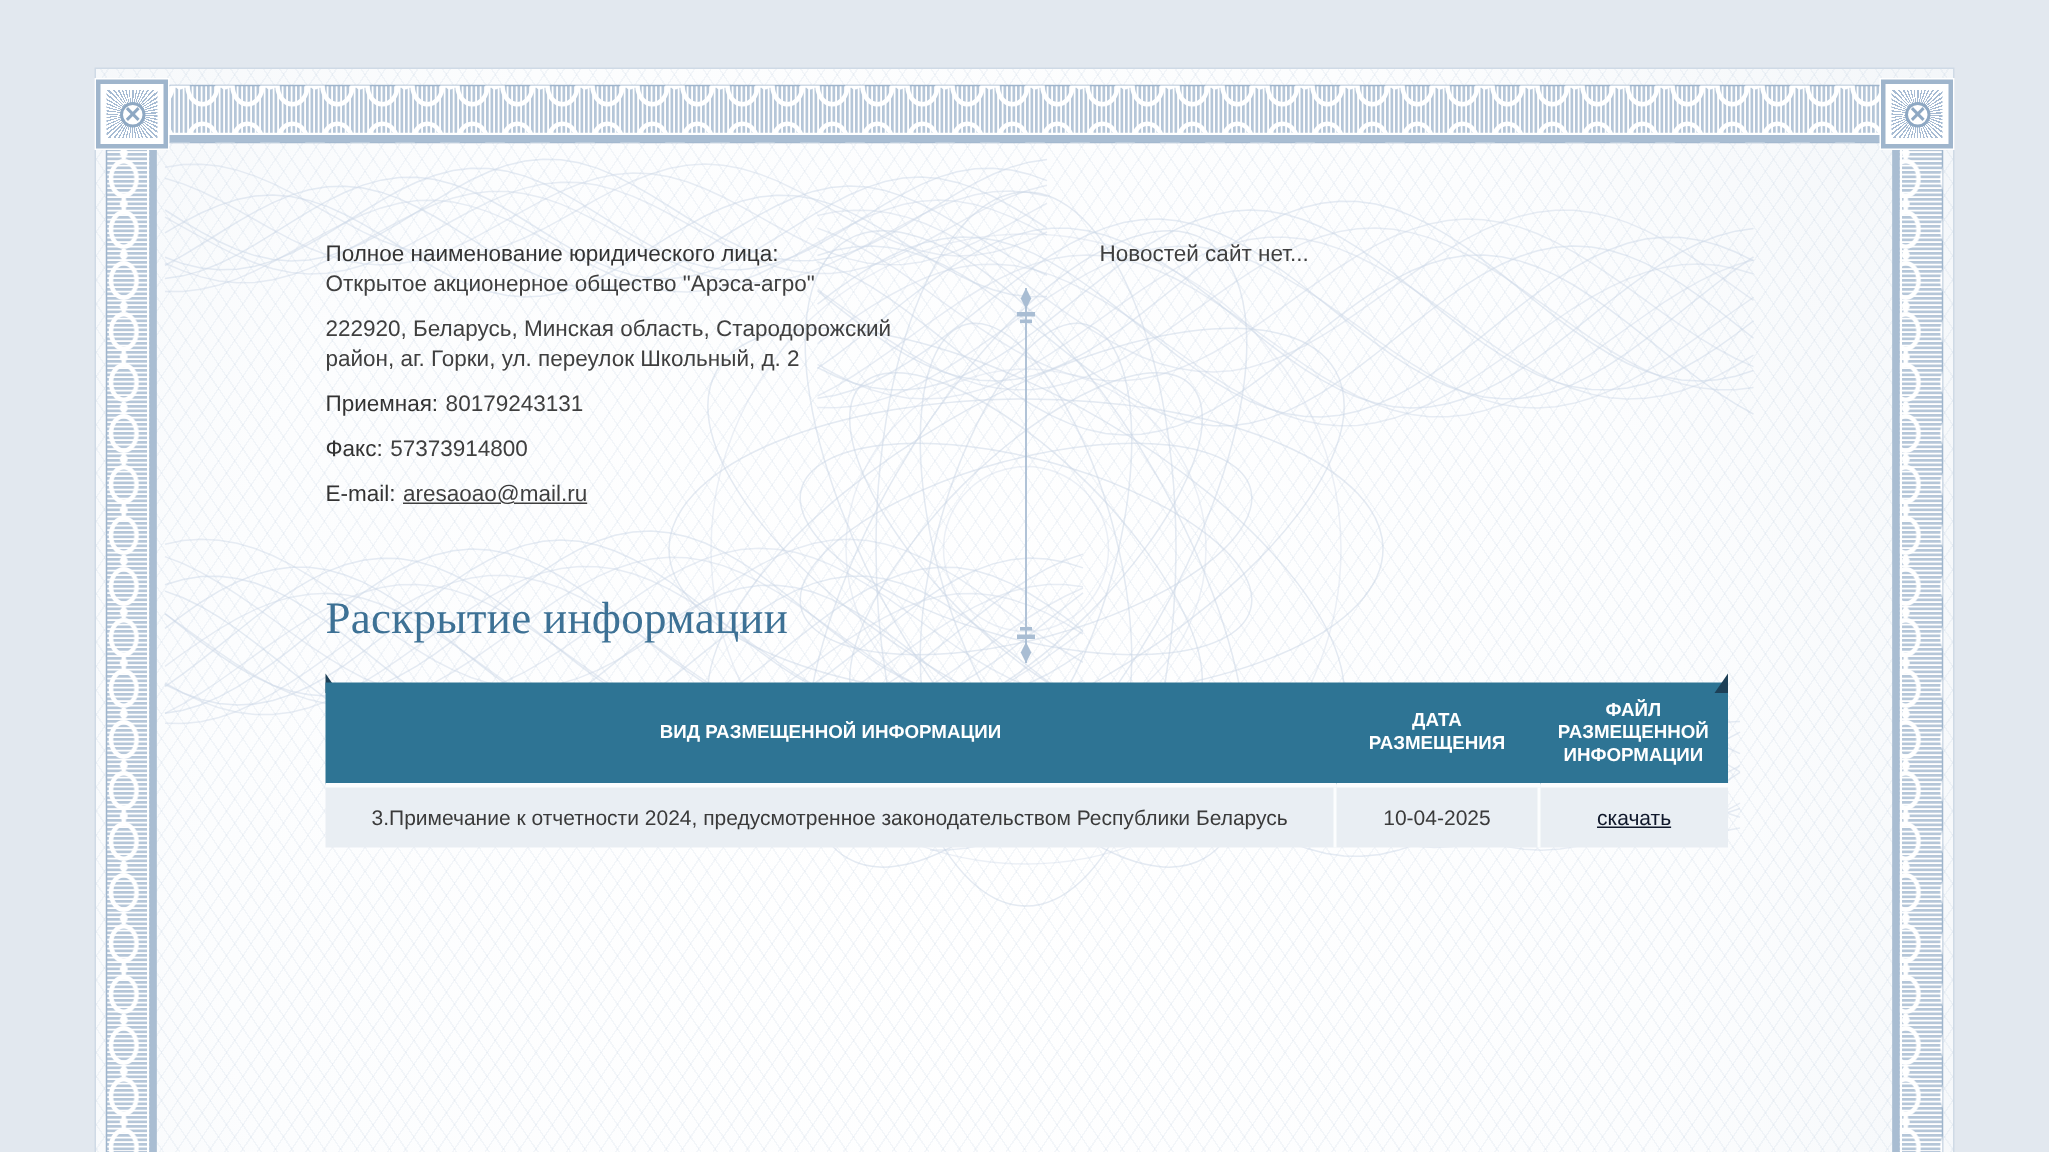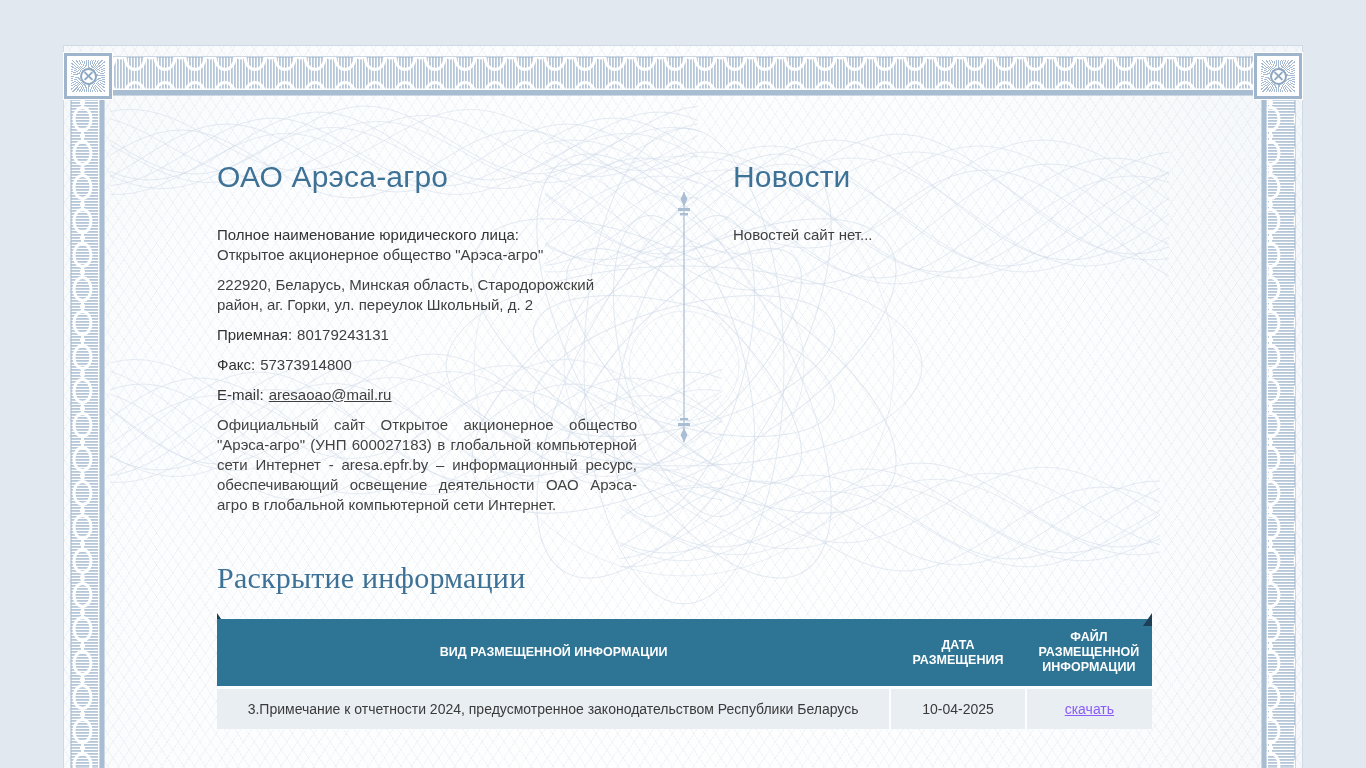--- a/index.html
+++ b/index.html
@@ -67,21 +67,21 @@
     font-weight: 400;
     color: #3d7195;
     line-height: 1.15;
     margin: 0 0 30px 0;
     letter-spacing: .2px;
   }
   .field { font-size: 15px; line-height: 20px; margin-bottom: 10px; }
   .field .field-label { font-weight: normal; color: #333; margin-right: 5px; }
   .field .field-value { color: #3f3f3f; }
   .field .block { display: block; }
-  a { color: #8b5cf6; text-decoration: underline; }
+  a { color: #0f172a; text-decoration: underline; }
   .about {
     font-size: 15px; line-height: 20px;
     text-align: justify; color: #424242;
     margin-top: 10px;
   }
   .news-empty { font-size: 15px; color: #3f3f3f; line-height: 20px; }
   .disclosure { margin-top: 46px; }
   .disclosure h2.pg-title { margin-bottom: 24px; font-family: Liberation Serif, serif; }
   
   .tbl-wrap { position: relative; }
@@ -239,21 +239,20 @@
   <div class="c-hub"></div>
 </div>
 <div class="corner corner-tr">
   <div class="c-rays"></div>
   <div class="c-hub"></div>
 </div>
 
 <div class="content">
   <div class="cols">
     <div class="col-left">
-      <h1 class="pg-title">ОАО Арэса-агро</h1>
 
       <div class="field">
         <span class="field-label block">Полное наименование юридического лица:</span>
         <span class="field-value block">Открытое акционерное общество "Арэса-агро"</span>
       </div>
 
       <div class="field">
         <span class="field-value block">222920, Беларусь, Минская область, Стародорожский район, аг. Горки, ул. переулок Школьный, д. 2</span>
       </div>
 
@@ -263,25 +262,23 @@
       </div>
 
       <div class="field">
         <span class="field-label">Факс:</span><span class="field-value">57373914800</span>
       </div>
 
       <div class="field">
         <span class="field-label">E-mail:</span><a href="#" class="field-value">aresaoao@mail.ru</a>
       </div>
 
-      <p class="about">Официальный сайт Открытое акционерное общество "Арэса-агро" (УНП 600027183) в глобальной компьютерной сети Интернет - aresa.epfr.by – информационный ресурс, обеспечивающий освещение деятельности ОАО Арэса-агро в глобальной компьютерной сети Интернет.</p>
     </div>
 
     <div class="col-right">
-      <h1 class="pg-title">Новости</h1>
       <p class="news-empty">Новостей сайт нет...</p>
     </div>
   </div>
 
   <div class="disclosure">
     <h2 class="pg-title">Раскрытие информации</h2>
 
     <div class="tbl-wrap">
       <table>
         <colgroup>

